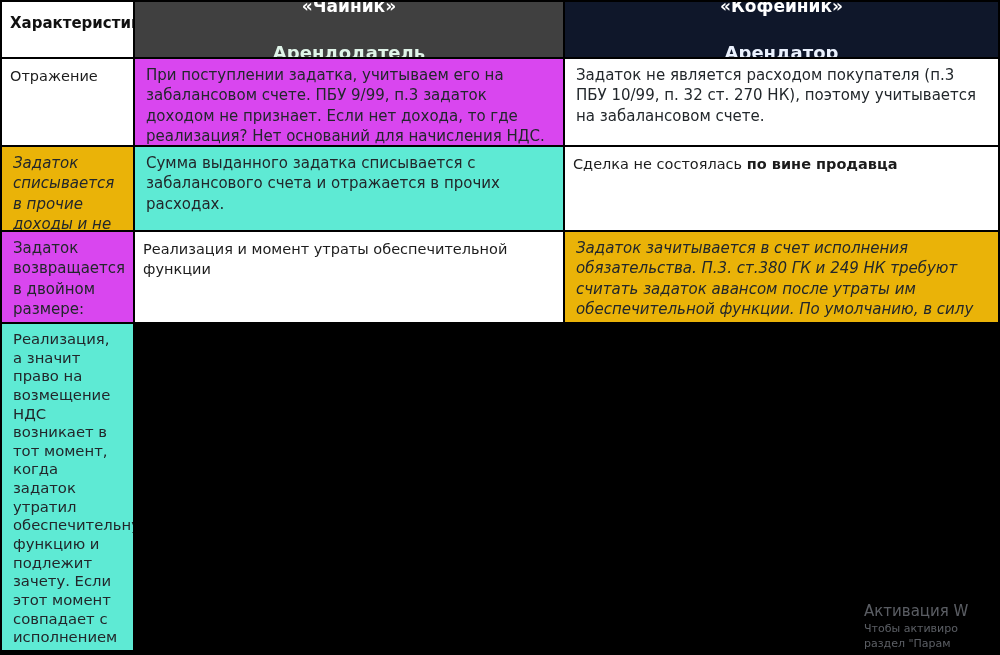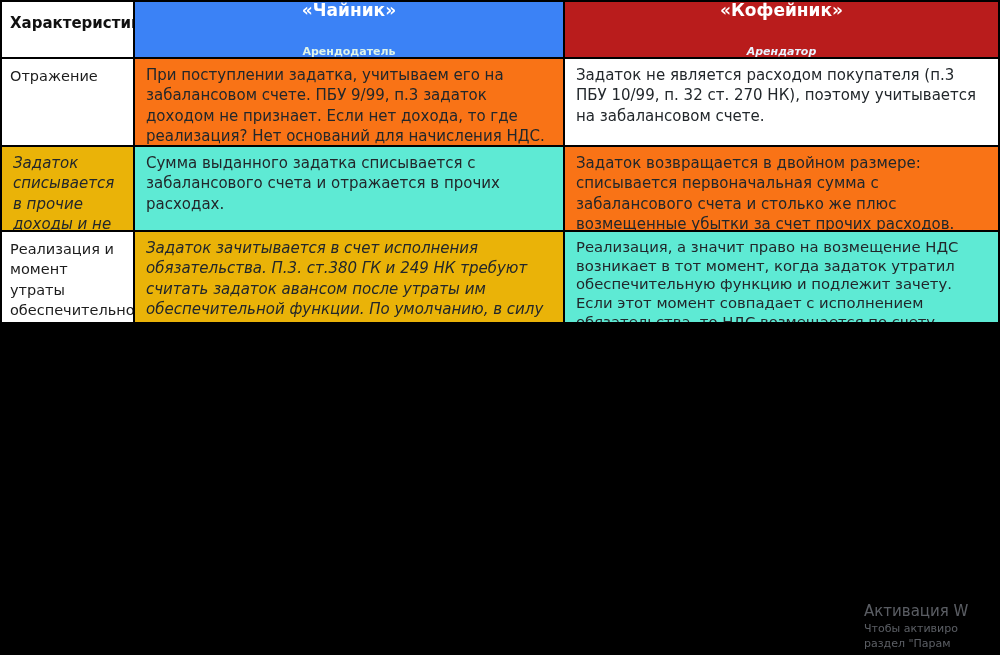--- a/index.html
+++ b/index.html
@@ -14,33 +14,33 @@
     grid-template-rows:55px 86px 83px 90px 326px;
     gap:2px;
     padding:2px 2px 5px 2px;
     background:#000;
     box-sizing:border-box;
   }
   .cell{overflow:hidden;box-sizing:border-box;}
 
   
   .hdr-left{background:#ffffff;color:#111;font-weight:bold;font-size:15px;padding:12px 8px 0 8px;}
-  .hdr-green{background:#3b82f6;}
-  .hdr-blue{background:#b91c1c;}
+  .hdr-green{background:#404040;}
+  .hdr-blue{background:#0f172a;}
   .hdr-col{display:flex;flex-direction:column;align-items:center;justify-content:center;text-align:center;line-height:1.3;}
   .hdr-title{color:#ffffff;font-weight:bold;font-size:17px;}
-  .hdr-sub{font-weight:bold;font-size:11px;margin-top:24px;}
+  .hdr-sub{font-weight:bold;font-size:18px;margin-top:24px;}
   .hdr-green .hdr-sub{color:#dff4e8;}
-  .hdr-blue .hdr-sub{color:#eaf1fd;font-style:italic;}
+  .hdr-blue .hdr-sub{color:#eaf1fd;}
 
   
   .lbl{background:#ffffff;color:#1c1c1c;font-size:14.5px;line-height:1.4;padding:7px 6px 12px 8px;}
   .lbl b{font-weight:bold;}
   .txt{color:#22272b;font-size:15px;line-height:1.36;padding:6px 10px 0 11px;}
-  .green-light{background:#f97316;}
+  .green-light{background:#d946ef;}
   .green-bright{background:#eab308;font-style:italic;}
   .blue-light{background:#ffffff;}
   .blue-medium{background:#5eead4;}
   .blue-medium.tall{line-height:1.26;font-size:14.8px;}
 
   
   .watermark{
     position:absolute;right:-34px;bottom:4px;width:170px;
     color:rgba(215,222,235,0.42);
     pointer-events:none;white-space:nowrap;overflow:hidden;
@@ -68,20 +68,23 @@
 
     <div class="cell lbl">
       <span>Отражение</span><b></b>
     </div>
     <div class="cell txt green-light">При поступлении задатка, учитываем его на забалансовом счете. ПБУ 9/99, п.3 задаток доходом не признает. Если нет дохода, то где реализация? Нет оснований для начисления НДС.</div>
     <div class="cell txt blue-light">Задаток не является расходом покупателя (п.3 ПБУ 10/99, п. 32 ст. 270 НК), поэтому учитывается на забалансовом счете.</div>
 
     <div class="cell txt green-bright">Задаток списывается в прочие доходы и не возвращается.</div>
     <div class="cell txt blue-medium">Сумма выданного задатка списывается с забалансового счета и отражается в прочих расходах.</div>
 
+    <div class="cell lbl">
+      <span>Сделка не состоялась </span><b>по вине продавца</b>
+    </div>
     <div class="cell txt green-light">Задаток возвращается в двойном размере: списывается первоначальная сумма с забалансового счета и столько же плюс возмещенные убытки за счет прочих расходов.</div>
 
     <div class="cell lbl">
       <span>Реализация и момент утраты обеспечительной функции</span><b></b>
     </div>
     <div class="cell txt green-bright">Задаток зачитывается в счет исполнения обязательства. П.3. ст.380 ГК и 249 НК требуют считать задаток авансом после утраты им обеспечительной функции. По умолчанию, в силу закона, это произойдет когда сделка перестанет нуждаться в обеспечении. В этот момент начисляем НДС с задатка в том же порядке, что и с аванса. Подтверждаем дату документально. Например, актом сверки. Выставляем авансовый счет-фактуру и регистрируем в книге продаж (не забываем про срок — 5 дней).</div>
     <div class="cell txt blue-medium tall">Реализация, а значит право на возмещение НДС возникает в тот момент, когда задаток утратил обеспечительную функцию и подлежит зачету. Если этот момент совпадает с исполнением обязательства, то НДС возмещается по счету-фактуре в момент зачета задатка. Для того, чтобы у проверяющих не появились лишние вопросы при встречных проверках, сторонам желательно согласовать момент прекращения обеспечительной функции задатка. Особенно это актуально, когда задаток «висит» по уже исполняемому договору. НДС можно зачесть по авансовому счету-фактуре, который поставщик выписывает в течение 5 дней после получения предоплаты, в нашем случае — утраты обеспечительной функции задатка. Таким образом, НДС с задатка предъявляется к зачету не в момент уплаты, а в процессе исполнения основного обязательства.</div>
 
   </div>
 

